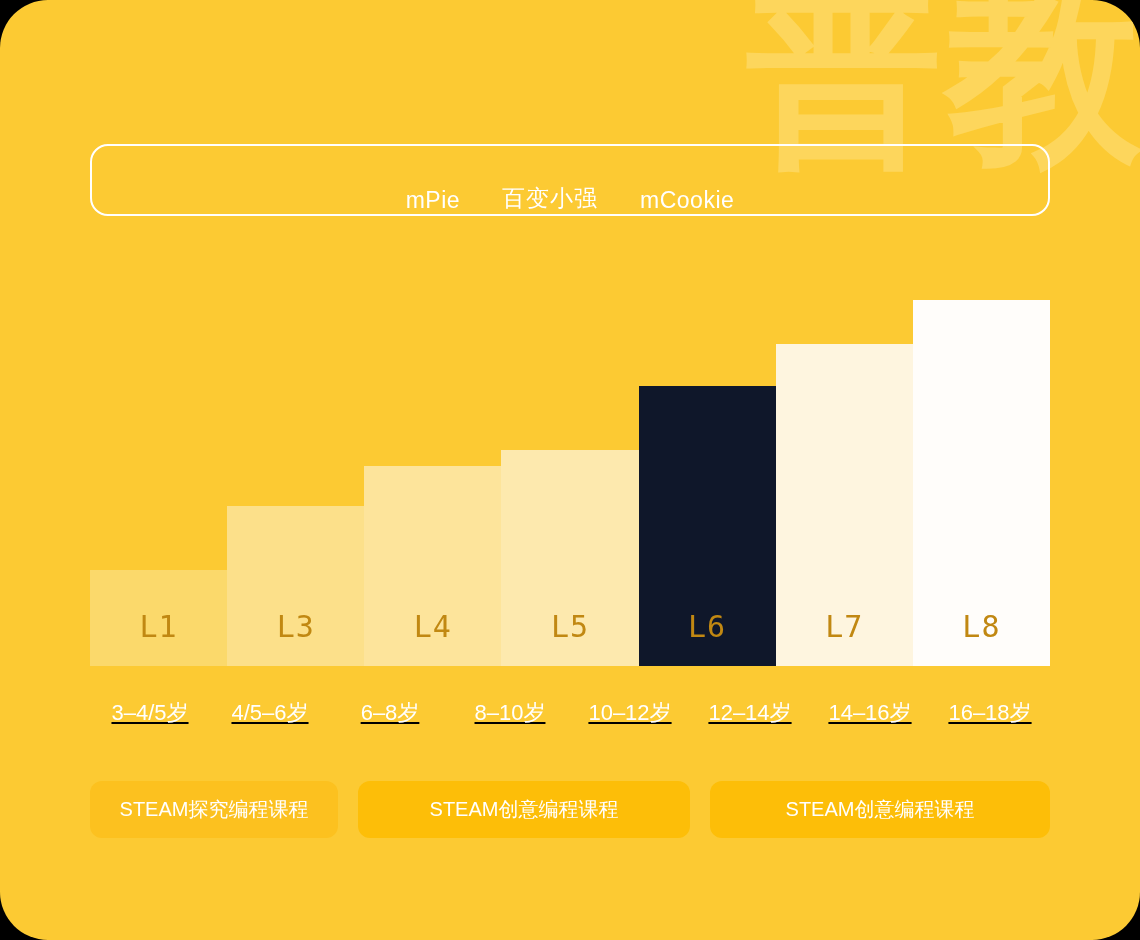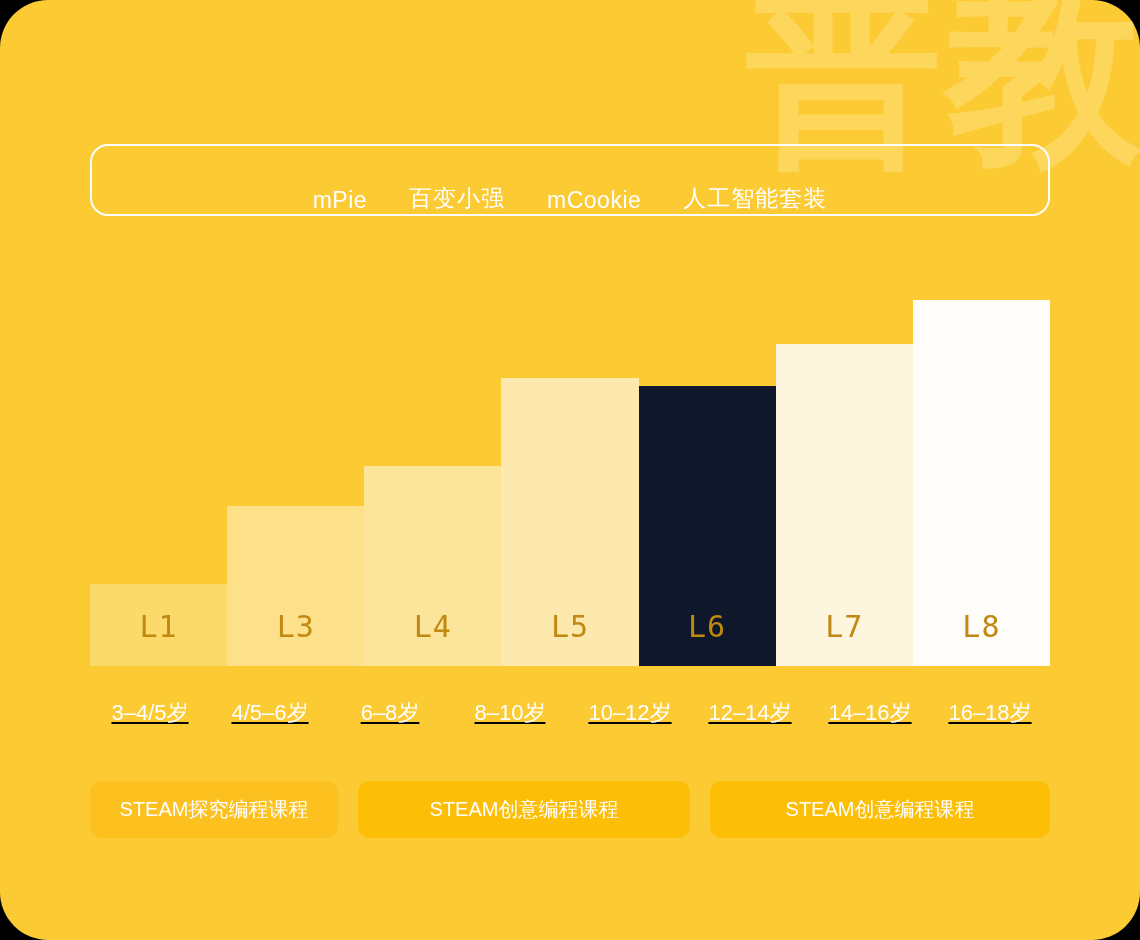--- a/index.html
+++ b/index.html
@@ -135,34 +135,33 @@
 <body>
 
 <div id="page">
 
   <div id="watermark">普教</div>
 
   <div id="tabbar">
       <div class="tab">mPie</div>
       <div class="tab cjk">百变小强</div>
       <div class="tab">mCookie</div>
-      <div class="tab cjk">人工智能套装</div>
     </div>
 
   <div id="chart">
-      <div class="bar" style="height: 82px; background: rgb(251, 217, 107);">
+      <div class="bar" style="height: 96px; background: rgb(251, 217, 107);">
         <div class="bar-label">L1</div>
       </div>
       <div class="bar" style="height: 160px; background: rgb(252, 224, 138);">
         <div class="bar-label">L3</div>
       </div>
       <div class="bar" style="height: 200px; background: rgb(253, 228, 155);">
         <div class="bar-label">L4</div>
       </div>
-      <div class="bar" style="height: 288px; background: rgb(253, 233, 174);">
+      <div class="bar" style="height: 216px; background: rgb(253, 233, 174);">
         <div class="bar-label">L5</div>
       </div>
       <div class="bar" style="height: 280px; background: #0f172a;">
         <div class="bar-label">L6</div>
       </div>
       <div class="bar" style="height: 322px; background: rgb(254, 245, 223);">
         <div class="bar-label">L7</div>
       </div>
       <div class="bar" style="height: 366px; background: rgb(255, 253, 250);">
         <div class="bar-label">L8</div>

